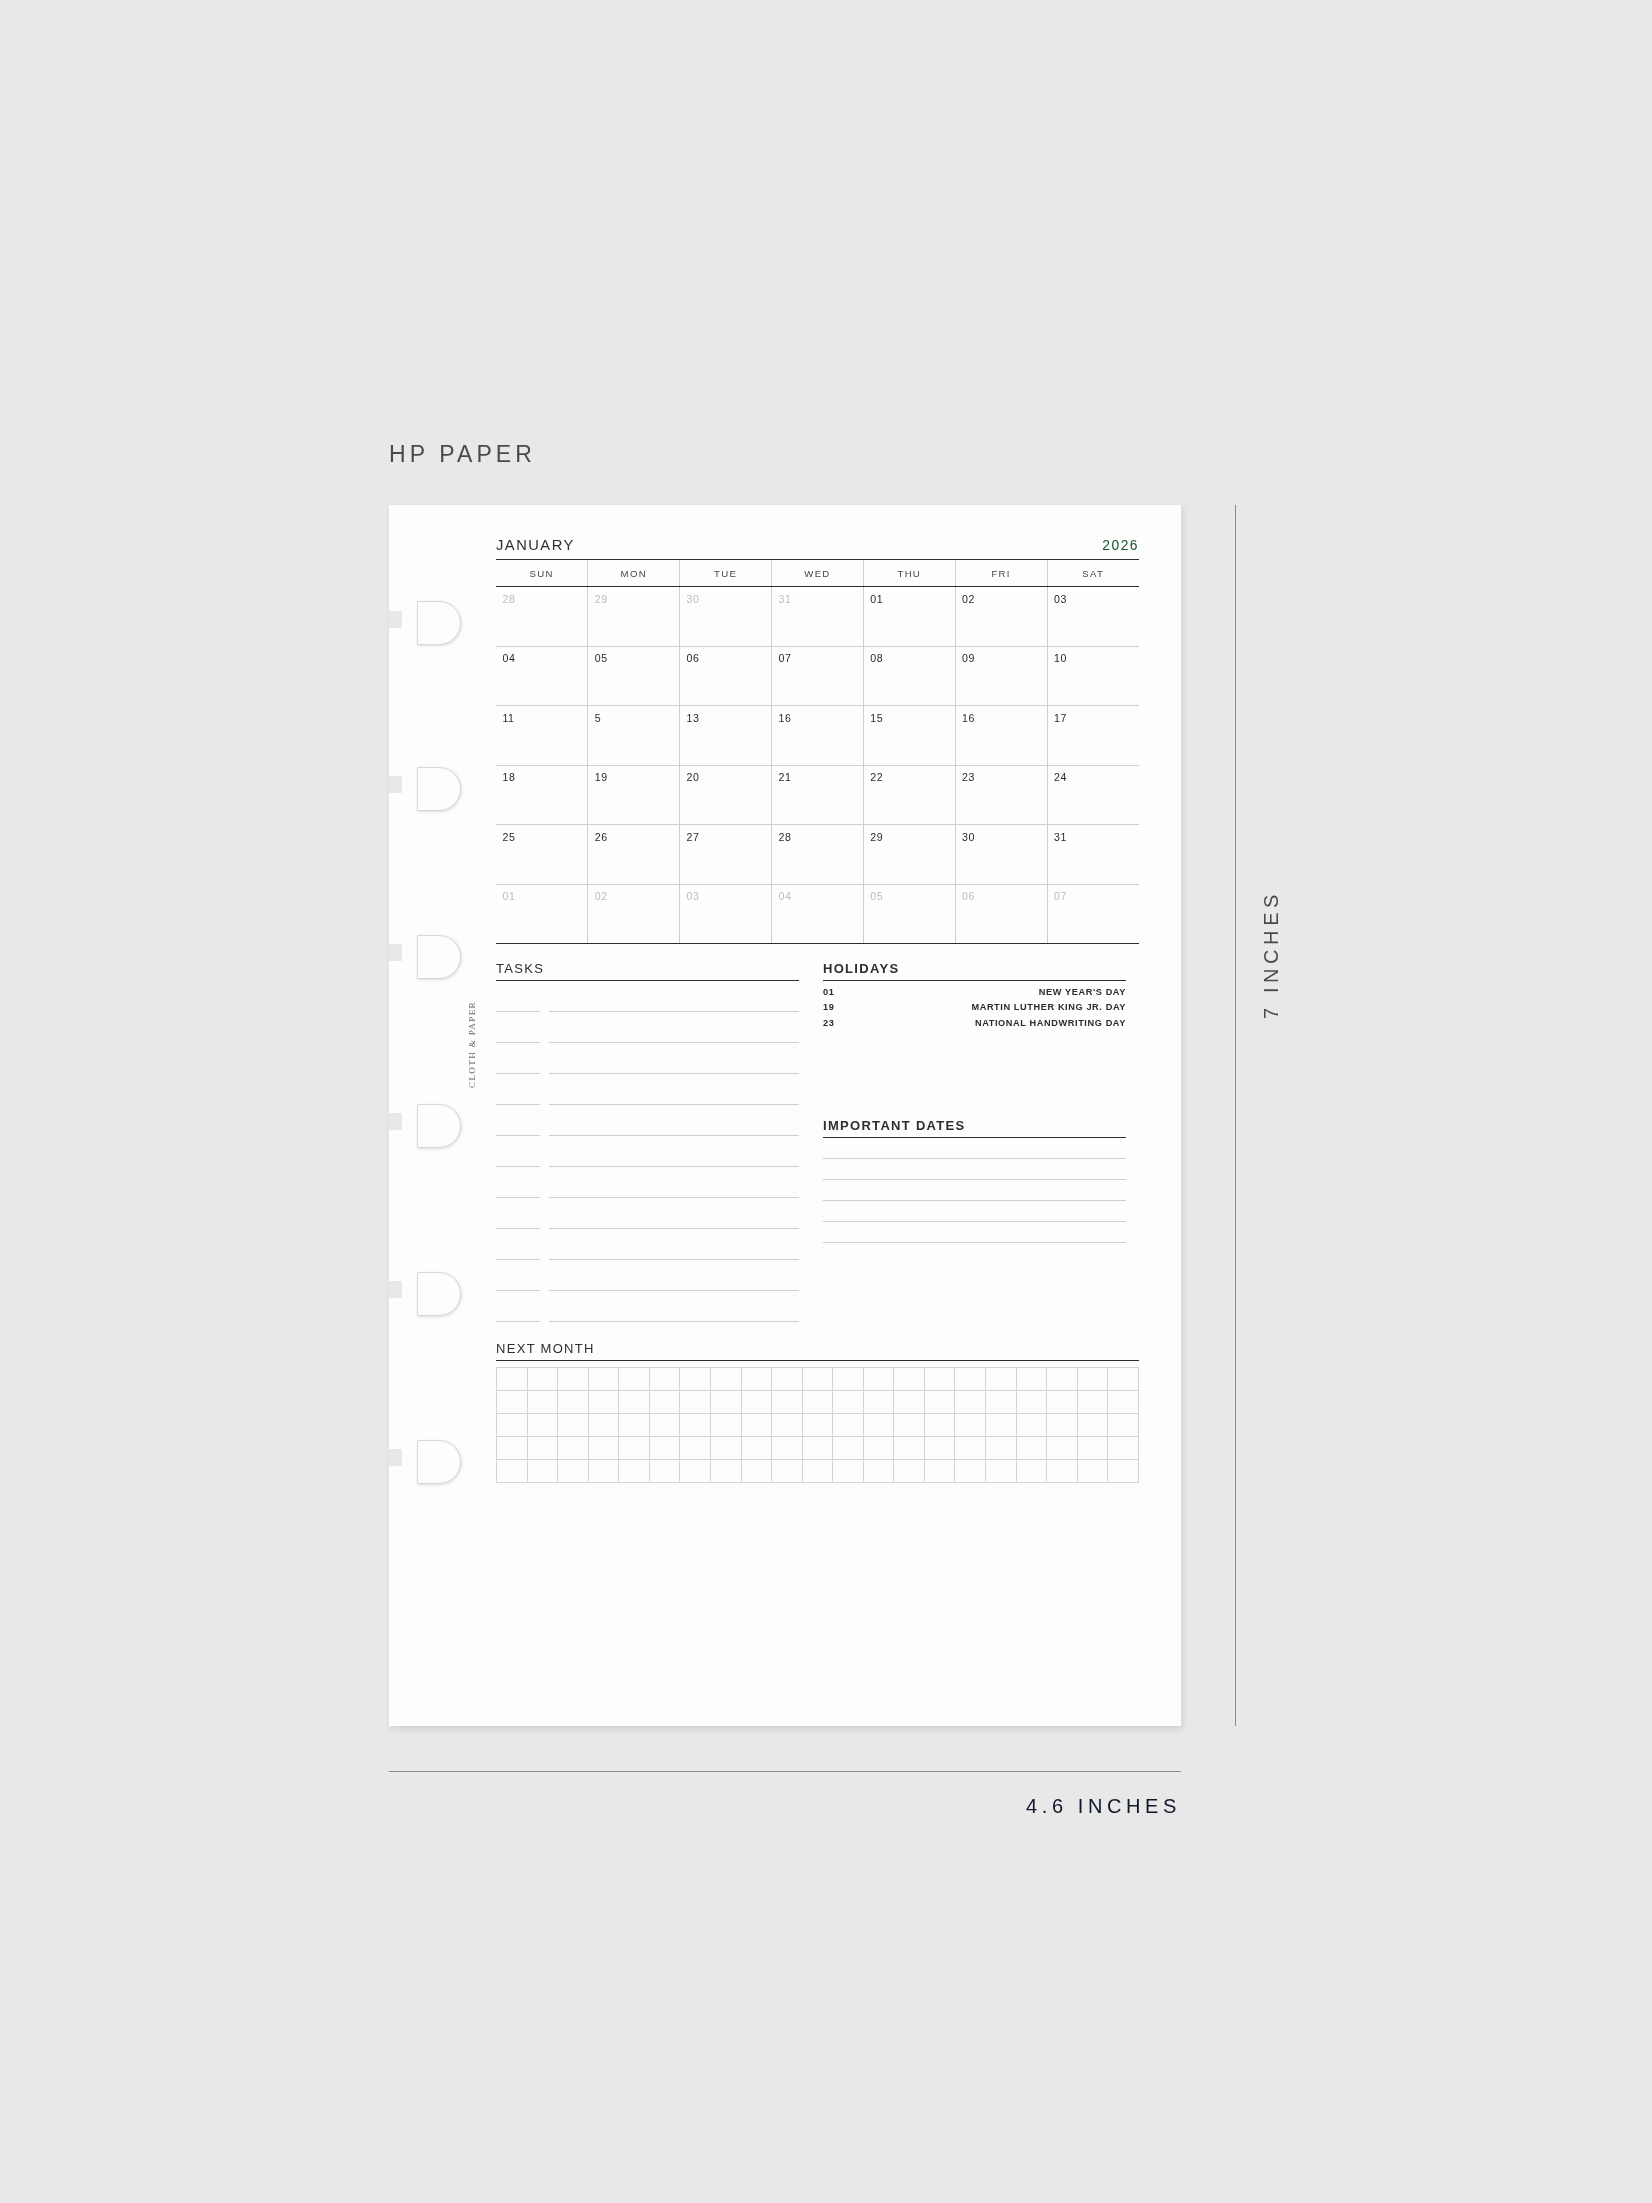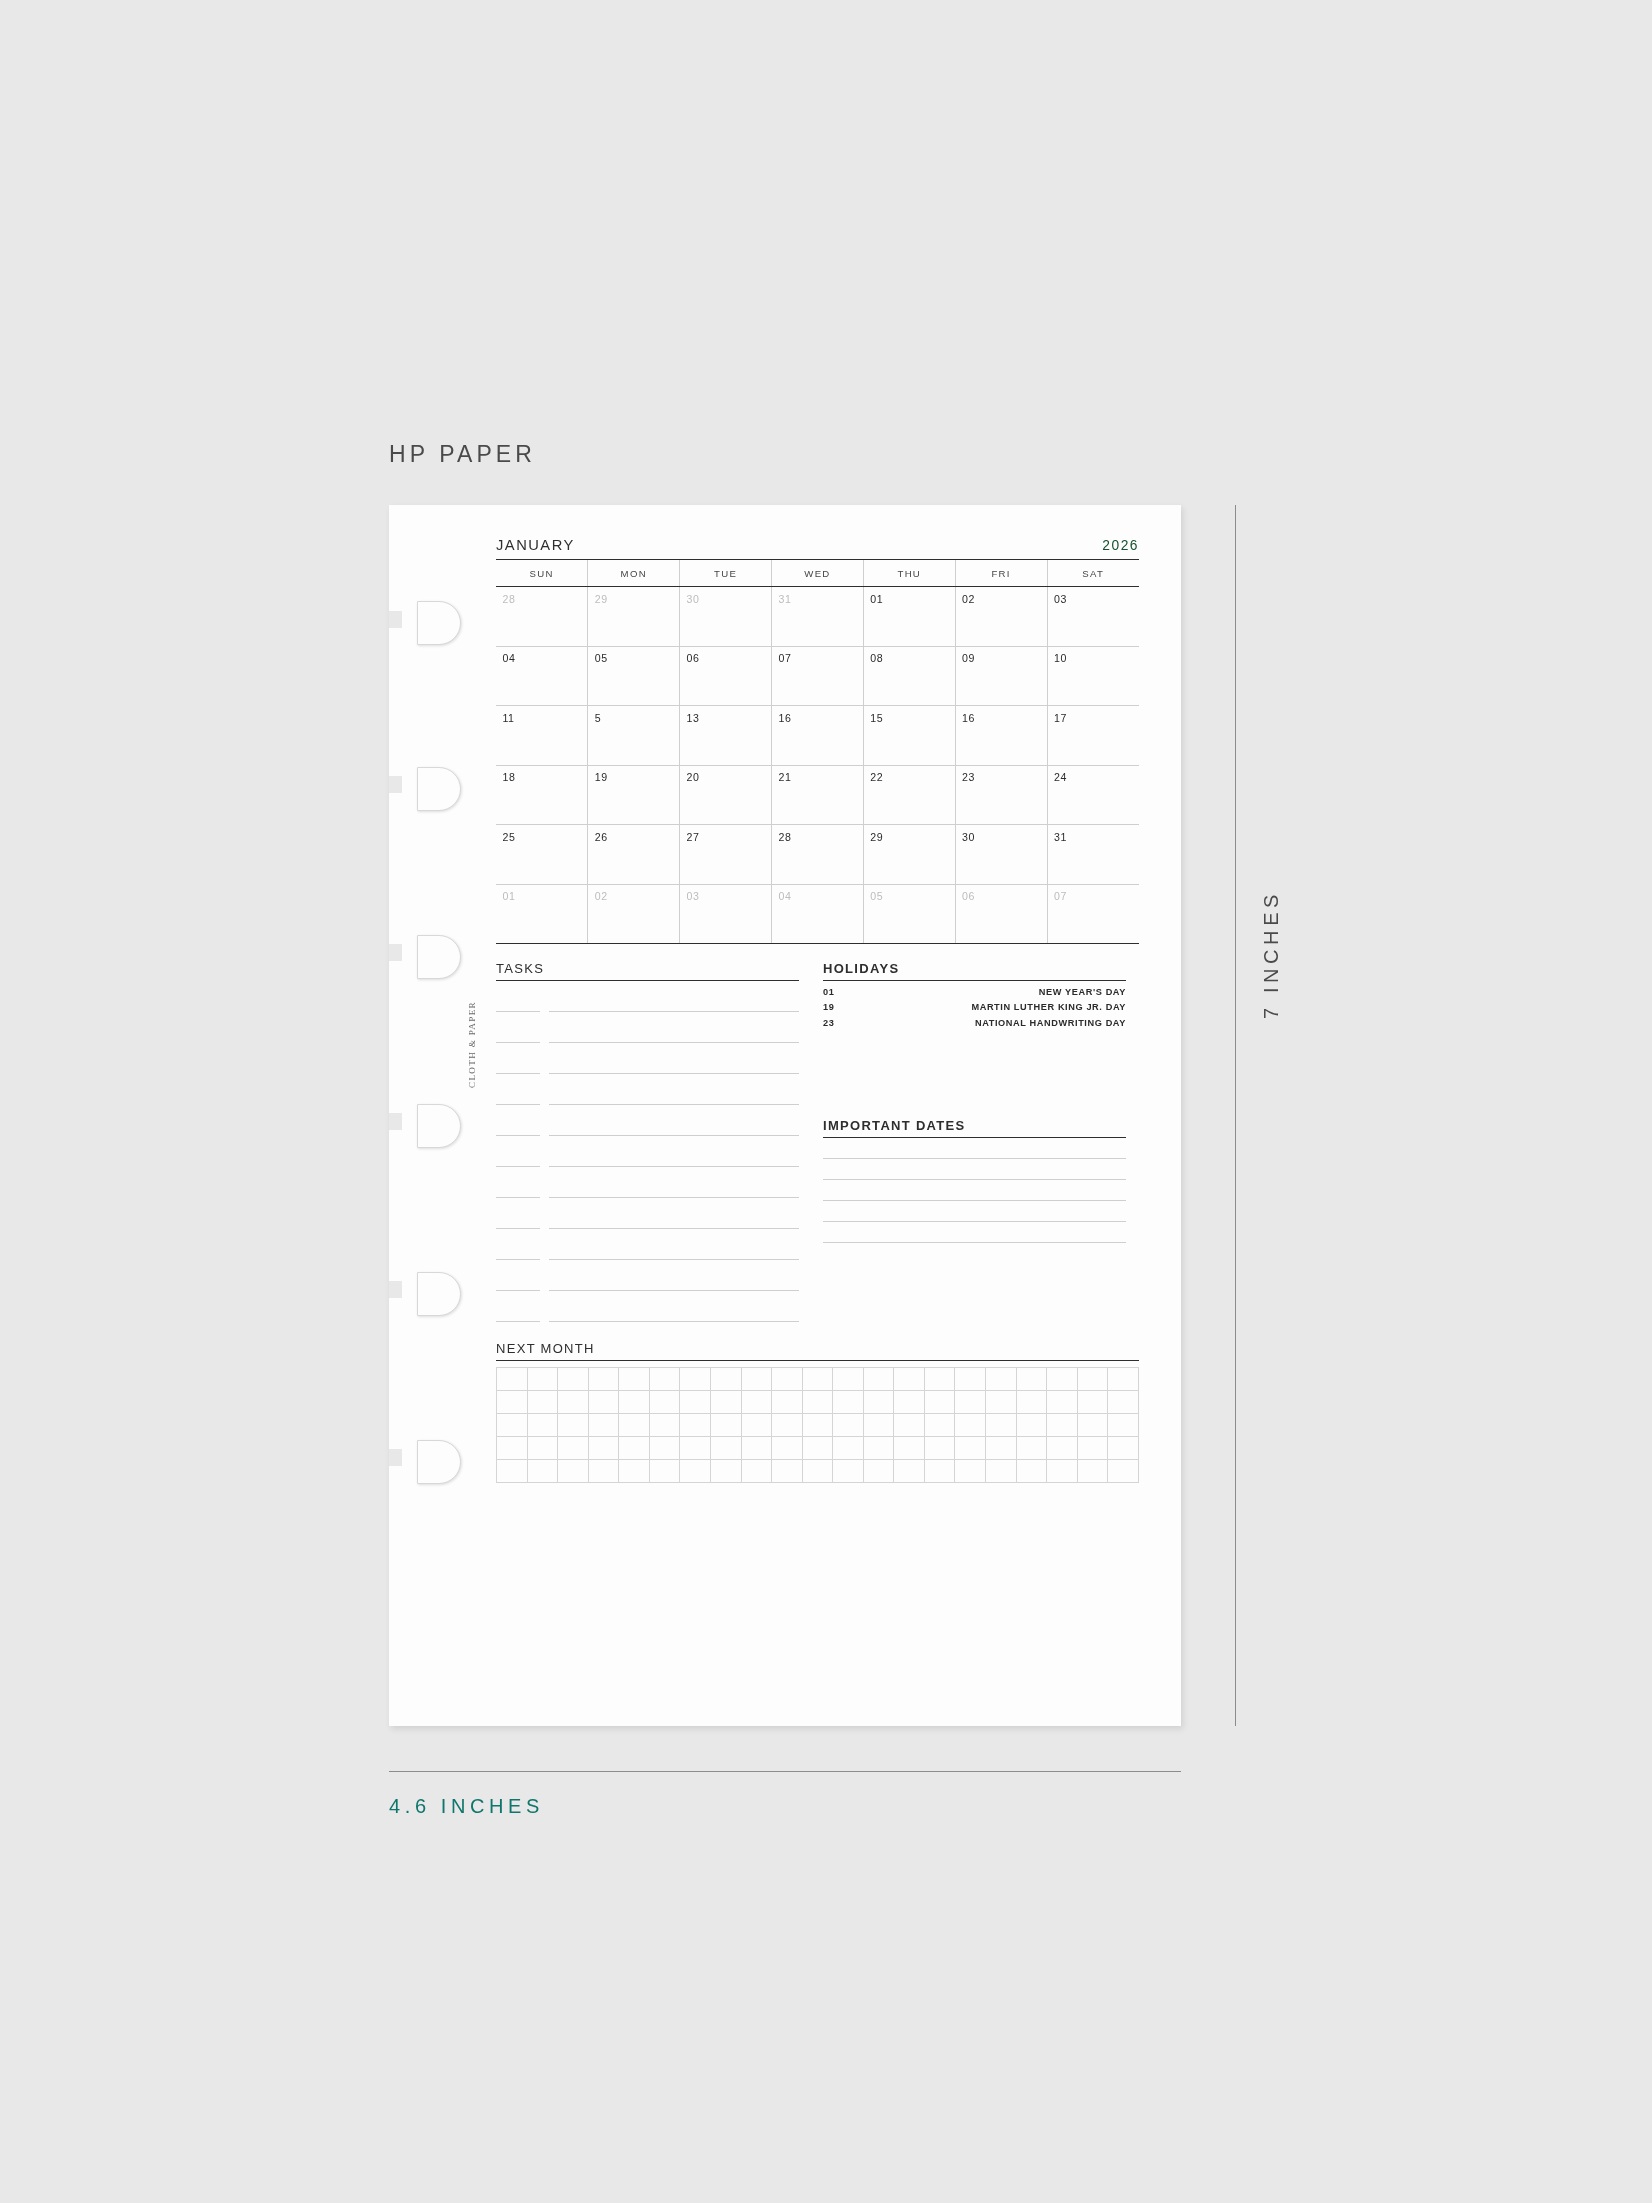--- a/index.html
+++ b/index.html
@@ -236,24 +236,24 @@
     top: 1771px;
     width: 792px;
     height: 0.9px;
     background: #8c8c8c;
   }
   .h-label {
     position: absolute;
     left: 389px;
     top: 1795px;
     width: 792px;
-    text-align: left;
+    text-align: right;
     font-size: 20px;
     letter-spacing: 4.6px;
-    color: #0f766e;
+    color: #0f172a;
   }
 </style>
 </head>
 <body>
 
 <div class="product-title">HP PAPER</div>
 
 <div class="sheet-wrap">
   <div class="sheet"></div>
 

